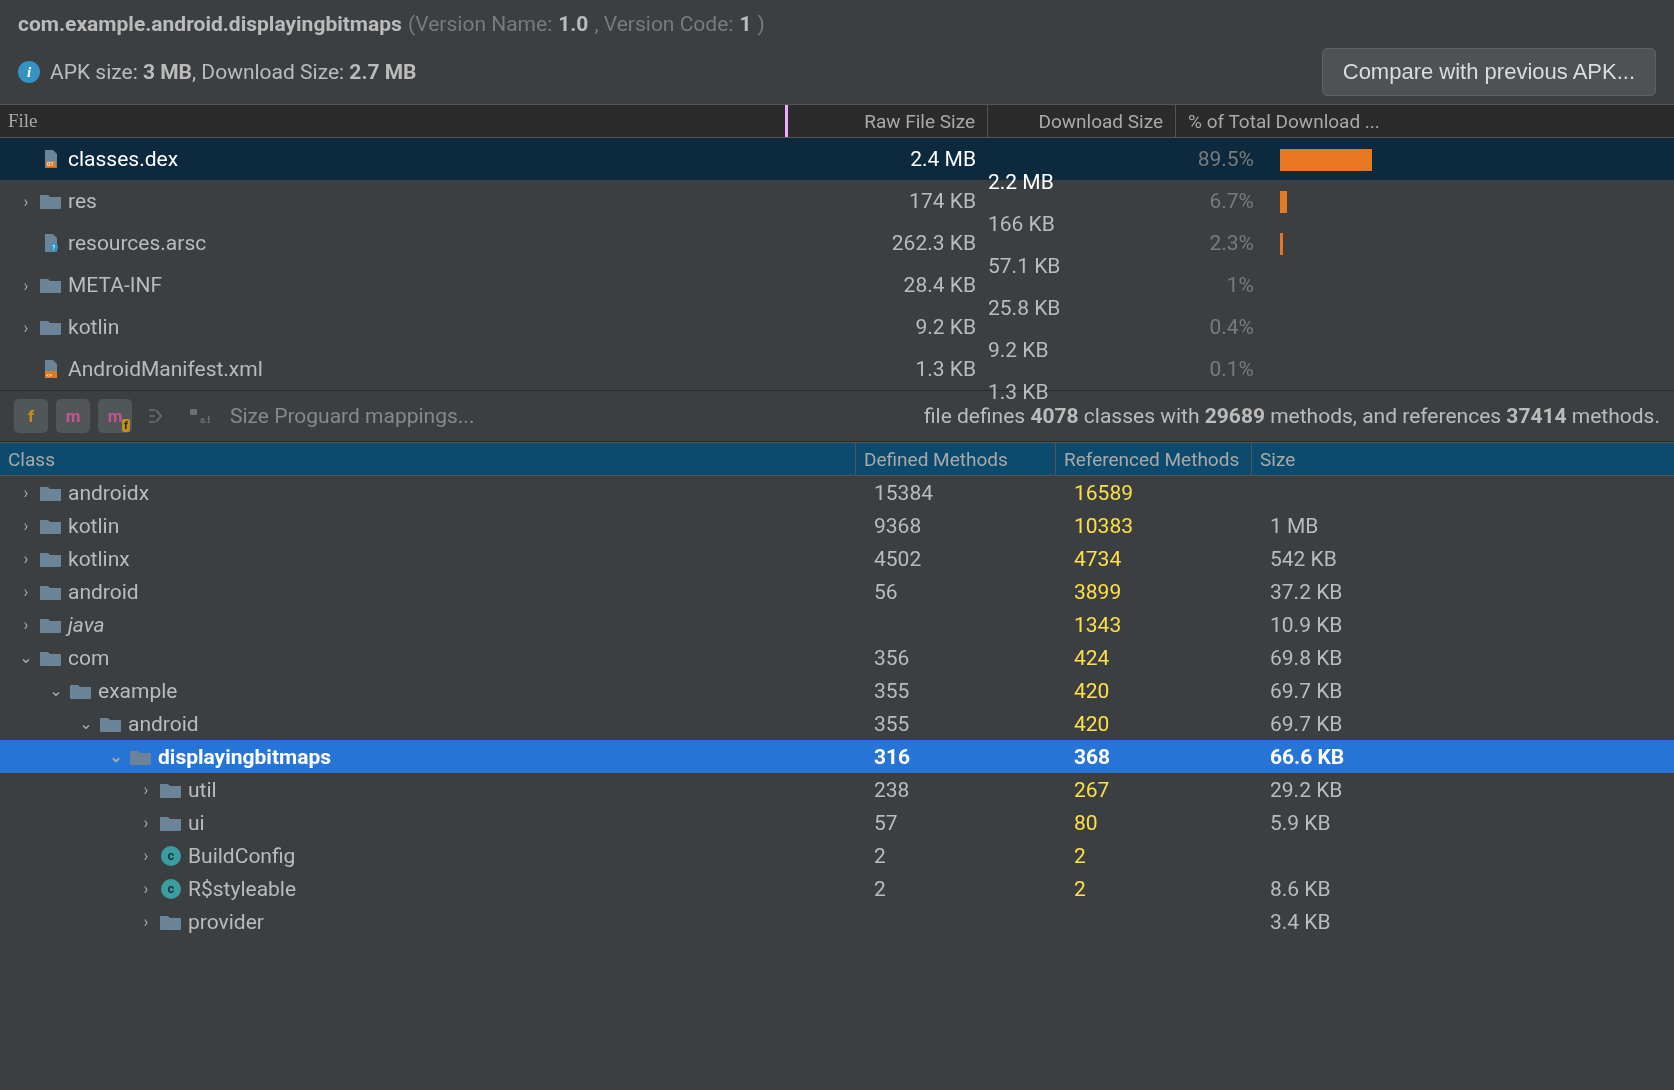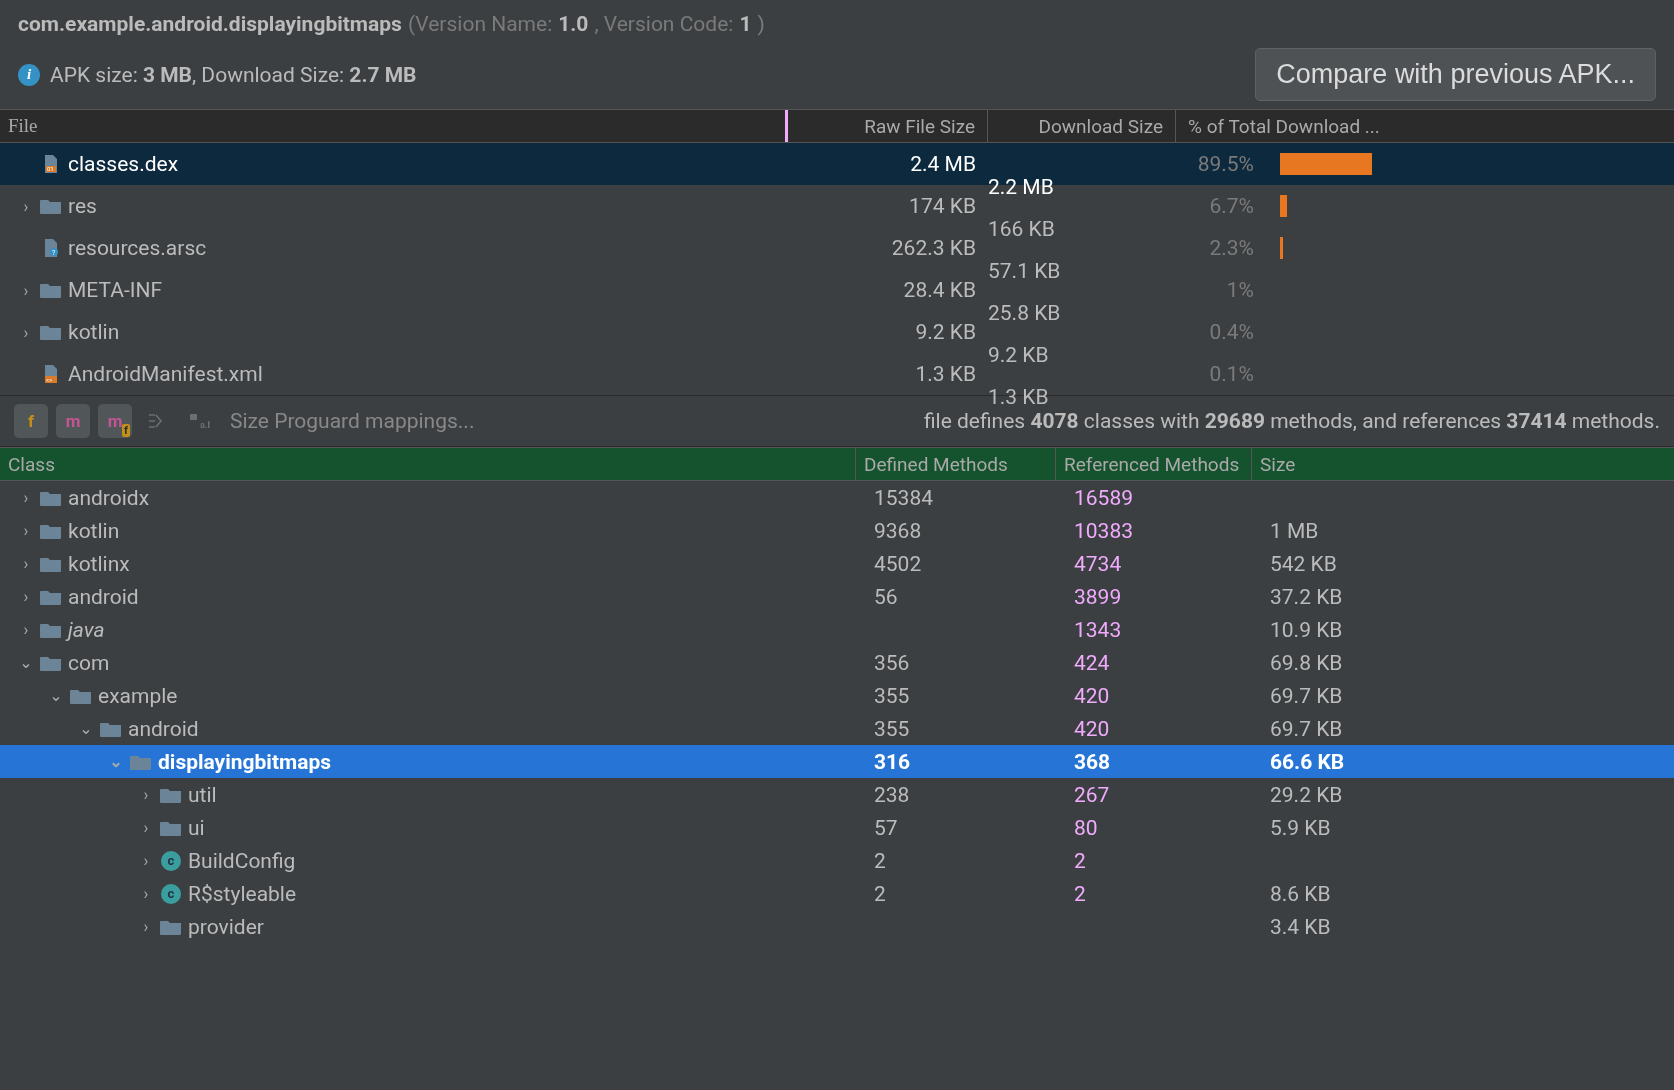--- a/index.html
+++ b/index.html
@@ -36,21 +36,21 @@
     font-size: 15px; font-family: Georgia, serif; font-style: italic;
   }
   .size-text { color: #bbbbbb; }
   .size-text b { font-weight: 700; }
   .compare-btn {
     background: #4e5254;
     border: 1px solid #5e6264;
     border-radius: 5px;
     padding: 10px 20px;
     color: #dcdcdc;
-    font-size: 27px;
+    font-size: 22px;
     cursor: pointer;
   }
 
   .file-header {
     display: flex;
     background: #2b2b2b;
     border-top: 1px solid #555;
     border-bottom: 1px solid #555;
     font-size: 19px;
     color: #a9a9a9;
@@ -81,21 +81,21 @@
   .chev { width: 16px; display: inline-flex; justify-content: center; color: #a9a9a9; font-size: 16px;}
   .chev.empty { visibility: hidden; }
   .ficon { width: 22px; height: 20px; display: inline-flex; align-items: center; justify-content: center; }
   .fname { color: #bbbbbb; }
   .file-row.selected .fname { color: #fff; }
   .fr-raw { flex: 0 0 200px; text-align: right; padding-right: 12px; color: #bbbbbb;}
   .fr-dl  { flex: 0 0 188px; padding-right: 12px; color: #bbbbbb; margin-top: 46px;}
   .fr-pct {
     flex: 1;
     display: flex;
-    align-items: center;
+    align-items: flex-end;
     gap: 26px;
     padding-left: 8px;
     padding-right: 32px;
     color: #7a7a7a;
   }
   .pct-num { width: 70px; text-align: right; }
   .bar-track { flex: 0 0 92px; height: 22px; }
   .bar-fill { height: 100%; background: #e87722; }
   .file-row.selected .fr-raw,
   .file-row.selected .fr-dl { color: #fff; }
@@ -123,21 +123,21 @@
   .tbtn.mf .f2 { position:absolute; bottom:1px; right:2px; font-size:11px; background:#c28f1a; color:#2b2b2b; border-radius:2px; padding:0 2px;}
   .tbtn.plain {
     background: transparent; color: #6e6e6e;
   }
   .tlink { color: #888; margin-left: 6px; }
   .dex-info { margin-left: auto; color: #bbbbbb; white-space: nowrap;}
   .dex-info b { font-weight: 700; }
 
   .class-header {
     display: flex;
-    background: #14532d;
+    background: #0c4a6e;
     border-top: 1px solid #555;
     border-bottom: 1px solid #555;
     font-size: 19px;
     color: #a9a9a9;
     height: 34px;
     align-items: center;
   }
   .ch-class { flex: 0 0 856px; border-right: 1px solid #555; padding:0 8px; height:100%; display:flex; align-items:center;}
   .ch-def   { flex: 0 0 200px; border-right: 1px solid #555; padding:0 8px; height:100%; display:flex; align-items:center;}
   .ch-ref   { flex: 0 0 196px; border-right: 1px solid #555; padding:0 8px; height:100%; display:flex; align-items:center;}
@@ -145,21 +145,21 @@
 
   .class-row {
     display: flex;
     align-items: center;
     height: 33px;
     font-size: 21px;
   }
   .class-row.selected { background: #2675d6; color: #fff; font-weight: 700;}
   .cr-class { flex: 0 0 856px; display:flex; align-items:center; gap:6px; padding-left: 18px; }
   .cr-def   { flex: 0 0 200px; padding-left: 8px; color:#bbbbbb;margin-left:10px;}
-  .cr-ref   { flex: 0 0 196px; padding-left: 8px; color:#f0abfc;}
+  .cr-ref   { flex: 0 0 196px; padding-left: 8px; color:#fde047;}
   .cr-size  { flex: 1; padding-left: 8px; color:#bbbbbb;}
   .class-row.selected .cr-def,
   .class-row.selected .cr-ref,
   .class-row.selected .cr-size,
   .class-row.selected .cname { color:#fff; }
   .cname { color: #bbbbbb; }
   .cname.italic { font-style: italic; }
   .indent0 { padding-left: 18px; }
   .indent1 { padding-left: 48px; }
   .indent2 { padding-left: 78px; }

